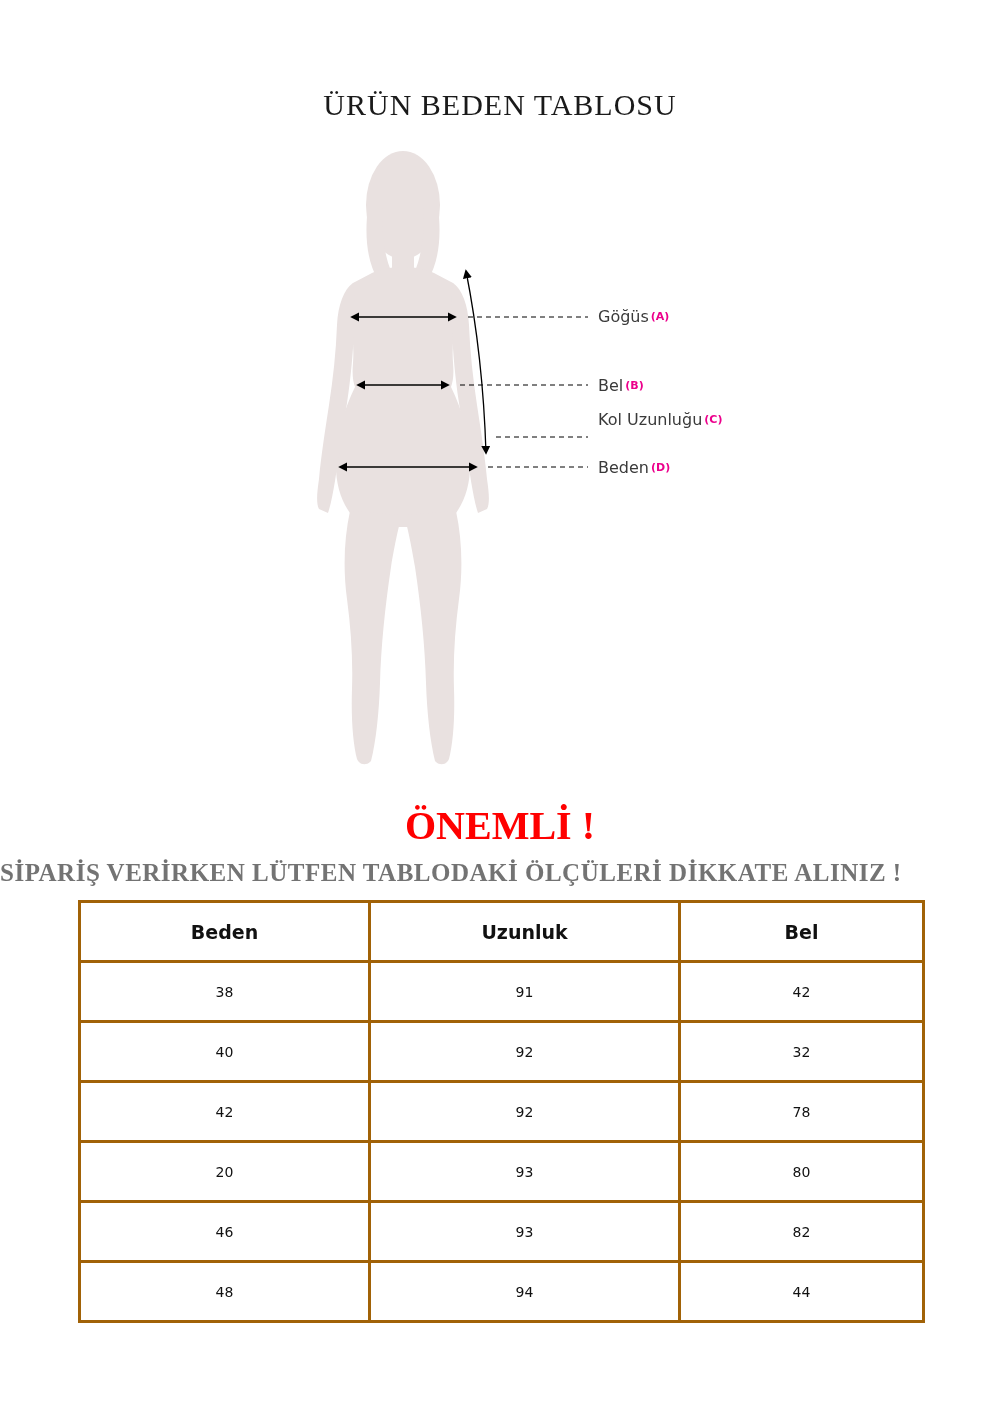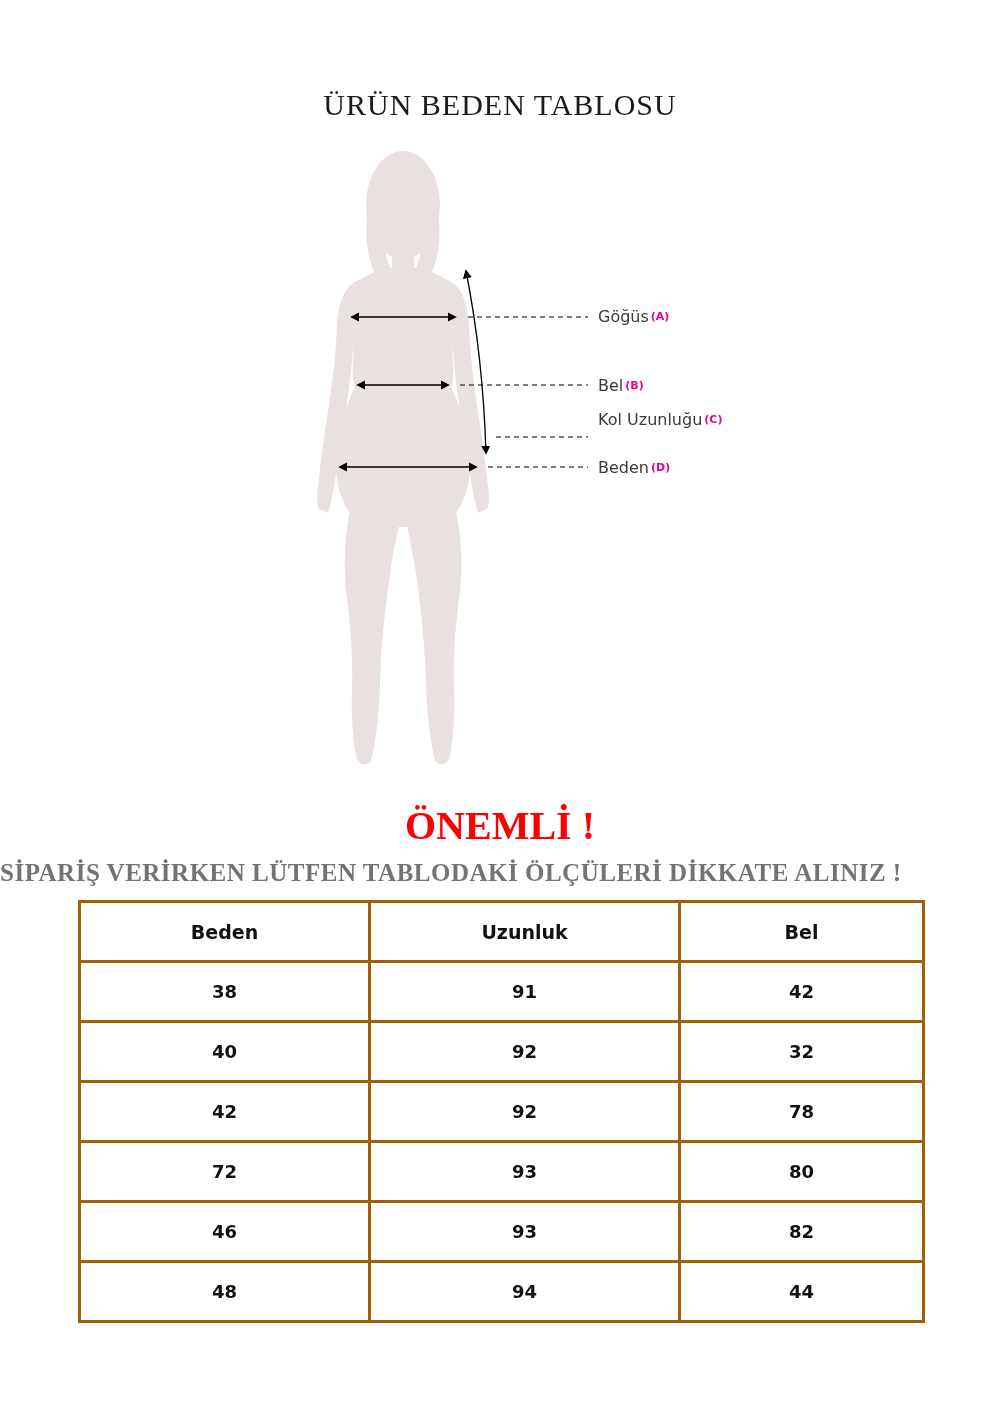--- a/index.html
+++ b/index.html
@@ -75,22 +75,22 @@
     height:55px;
     text-align:center;
     vertical-align:middle;
     color:#111;
   }
   table.size-table th{
     font-size:19px;
     font-weight:bold;
   }
   table.size-table td{
-    font-size:18px;
-    font-weight:bold;
+    font-size:14px;
+    font-weight:normal;
   }
 </style>
 </head>
 <body>
 
 <div class="page">
 
   <div class="title">ÜRÜN BEDEN TABLOSU</div>
 
   <svg class="figure-svg" viewBox="0 0 500 630">
@@ -163,21 +163,21 @@
           <td>40</td>
           <td>92</td>
           <td>32</td>
         </tr>
         <tr>
           <td>42</td>
           <td>92</td>
           <td>78</td>
         </tr>
         <tr>
-          <td>72</td>
+          <td>20</td>
           <td>93</td>
           <td>80</td>
         </tr>
         <tr>
           <td>46</td>
           <td>93</td>
           <td>82</td>
         </tr>
         <tr>
           <td>48</td>

